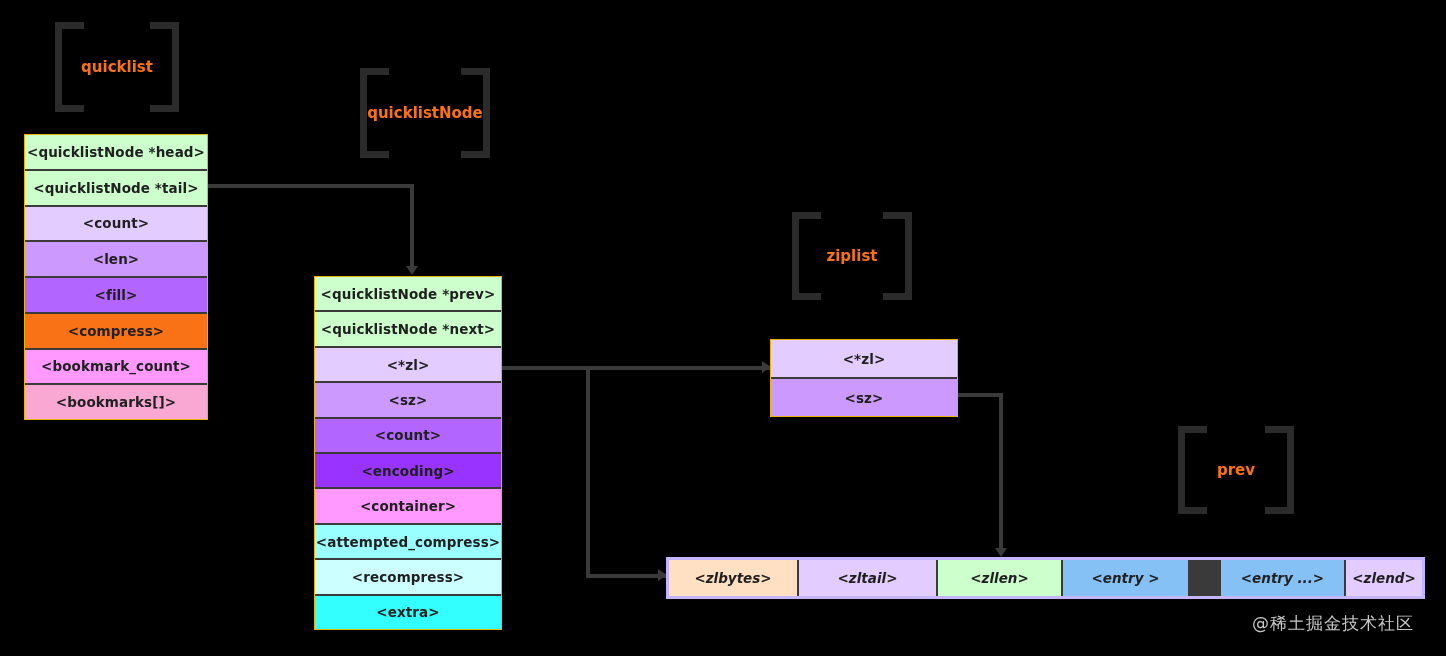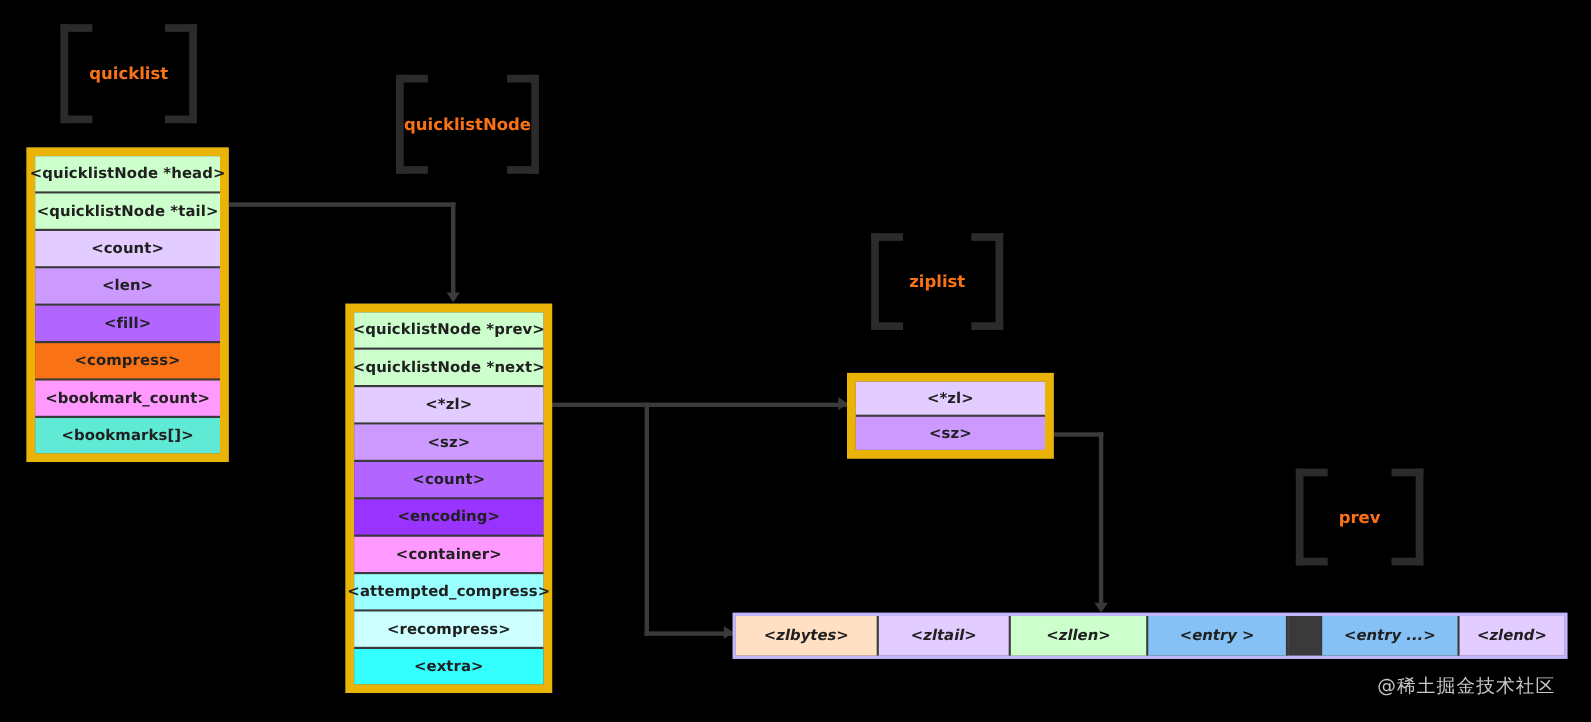--- a/index.html
+++ b/index.html
@@ -6,21 +6,21 @@
   body{
     width:1446px;height:656px;position:relative;overflow:hidden;
     font-family:"DejaVu Sans","Liberation Sans",sans-serif;
     background:#000;
   }
   .canvas{position:absolute;inset:0;}
 
   
   .struct{
     position:absolute;
-    border:8px solid #eab308;
+    border:1px solid #eab308;
     background:#3a3a3a;
     box-sizing:border-box;
     display:flex;flex-direction:column;
     z-index:5;
   }
   .struct .row{
     box-sizing:border-box;
     display:flex;align-items:center;justify-content:center;
     color:#202020;
     font-size:13.5px;
@@ -143,21 +143,21 @@
   <div class="arrow down" style="left:995px;top:548px;"></div>
 
   <div class="struct" style="left:24px;top:134px;width:184px;height:286px;">
     <div class="row" style="flex:1;background:#ccffcc;">&lt;quicklistNode *head&gt;</div>
     <div class="row" style="flex:1;background:#ccffcc;">&lt;quicklistNode *tail&gt;</div>
     <div class="row" style="flex:1;background:#e3ccff;">&lt;count&gt;</div>
     <div class="row" style="flex:1;background:#cc99ff;">&lt;len&gt;</div>
     <div class="row" style="flex:1;background:#b266ff;">&lt;fill&gt;</div>
     <div class="row" style="flex:1;background:#f97316;">&lt;compress&gt;</div>
     <div class="row" style="flex:1;background:#ff99ff;">&lt;bookmark_count&gt;</div>
-    <div class="row" style="flex:1;background:#5eead4;">&lt;bookmarks[]&gt;</div>
+    <div class="row" style="flex:1;background:#f9a8d4;">&lt;bookmarks[]&gt;</div>
   </div>
 
   <div class="struct" style="left:314px;top:276px;width:188px;height:354px;">
     <div class="row" style="flex:1;background:#ccffcc;">&lt;quicklistNode *prev&gt;</div>
     <div class="row" style="flex:1;background:#ccffcc;">&lt;quicklistNode *next&gt;</div>
     <div class="row" style="flex:1;background:#e3ccff;">&lt;*zl&gt;</div>
     <div class="row" style="flex:1;background:#cc99ff;">&lt;sz&gt;</div>
     <div class="row" style="flex:1;background:#b266ff;">&lt;count&gt;</div>
     <div class="row" style="flex:1;background:#9933ff;">&lt;encoding&gt;</div>
     <div class="row" style="flex:1;background:#ff99ff;">&lt;container&gt;</div>
@@ -166,21 +166,21 @@
     <div class="row" style="flex:1;background:#33ffff;">&lt;extra&gt;</div>
   </div>
 
   <div class="struct" style="left:770px;top:339px;width:188px;height:78px;">
     <div class="row" style="flex:1;background:#e3ccff;">&lt;*zl&gt;</div>
     <div class="row" style="flex:1;background:#cc99ff;">&lt;sz&gt;</div>
   </div>
 
   <div class="hstruct" style="left:666px;top:557px;width:759px;height:42px;">
     <div class="cell" style="width:130px;background:#ffe0c2;">&lt;zlbytes&gt;</div>
-    <div class="cell" style="width:120px;background:#e3ccff;text-align:right;">&lt;zltail&gt;</div>
+    <div class="cell" style="width:139px;background:#e3ccff;text-align:right;">&lt;zltail&gt;</div>
     <div class="cell" style="width:125px;background:#ccffcc;">&lt;zllen&gt;</div>
     <div class="cell" style="width:127px;background:#85c1f5;">&lt;entry &gt;</div>
     <div class="cell" style="width:125px;background:#85c1f5;margin-left:31px;">&lt;entry ...&gt;</div>
     <div class="cell" style="flex:1;background:#e3ccff;">&lt;zlend&gt;</div>
   </div>
 
   <div class="watermark" style="left:1252px;top:612px;">@稀土掘金技术社区</div>
 
 </div>
 

